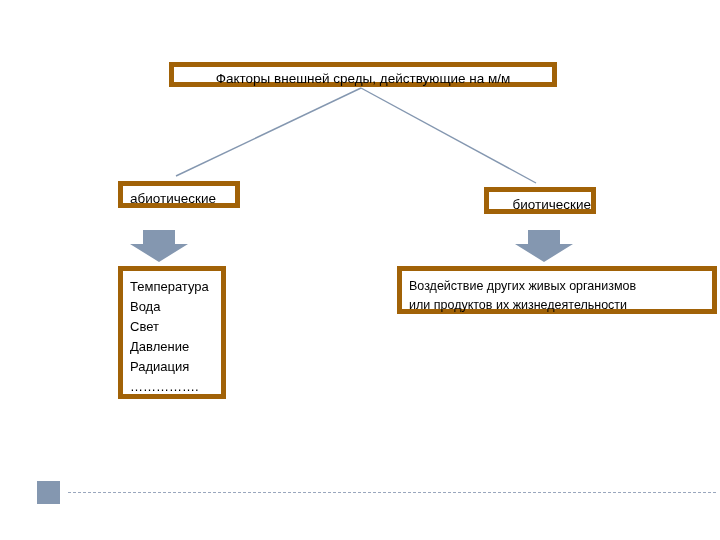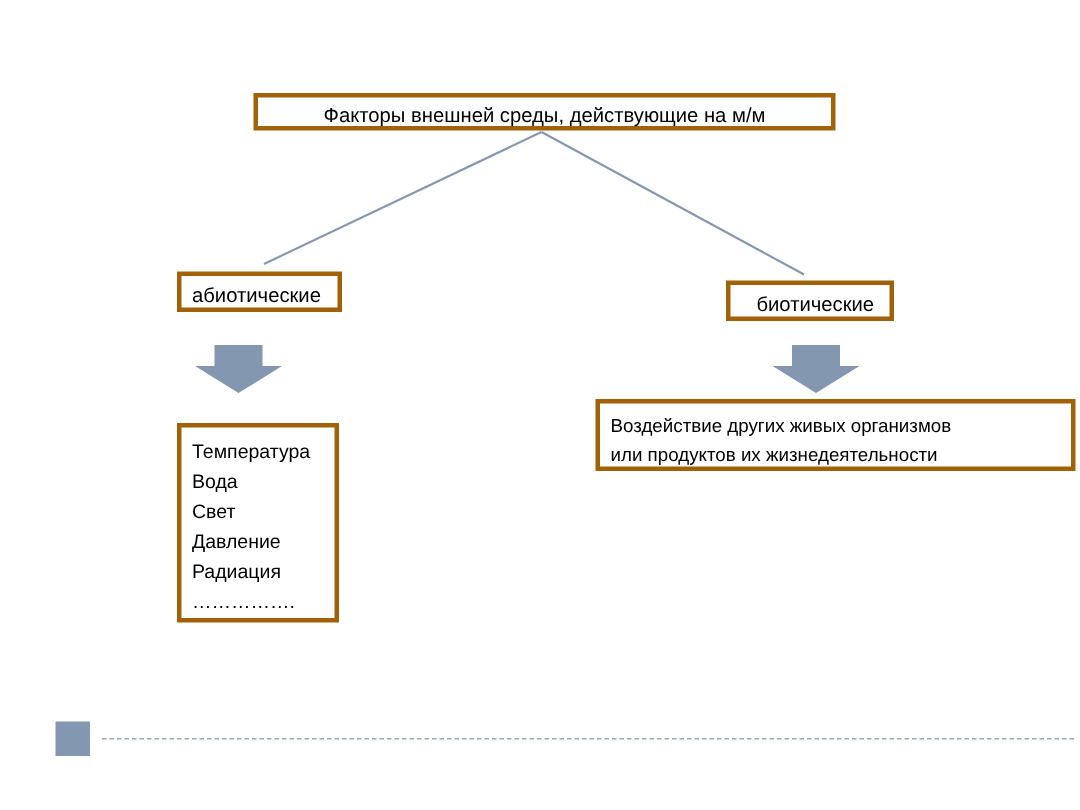--- a/index.html
+++ b/index.html
@@ -14,62 +14,61 @@
     overflow: hidden;
   }
   #slide {
     position: relative;
     width: 720px;
     height: 540px;
   }
   .box {
     position: absolute;
     box-sizing: border-box;
-    border: 3px solid #a16207;
+    border: 5px solid #a16207;
     background: #ffffff;
     color: #000000;
     font-size: 13px;
     line-height: 18px;
     white-space: pre-line;
   }
   #title-box {
     left: 169px;
     top: 62px;
     width: 388px;
     height: 25px;
     padding: 3px 8px 0 8px;
     text-align: center;
     font-size: 13.5px;
   }
   #abiotic-box {
     left: 118px;
     top: 181px;
-    width: 110px;
+    width: 122px;
     height: 27px;
     padding: 4px 0 0 7px;
     font-size: 13.5px;
   }
   #biotic-box {
     left: 484px;
     top: 187px;
     width: 112px;
     height: 27px;
     padding: 4px 0 0 7px;
     font-size: 13.5px;
-    text-align: center;
+    text-align: right;
   }
   #abiotic-list-box {
     left: 118px;
     top: 266px;
     width: 108px;
     height: 133px;
     padding: 6px 0 0 7px;
     font-size: 13px;
     line-height: 20px;
-    margin-top: 16px;
   }
   #biotic-desc-box {
     left: 377px;
     top: 266px;
     width: 320px;
     height: 48px;
     padding: 6px 0 0 7px;
     font-size: 12.5px;
     line-height: 19px;
     margin-left: 20px;

